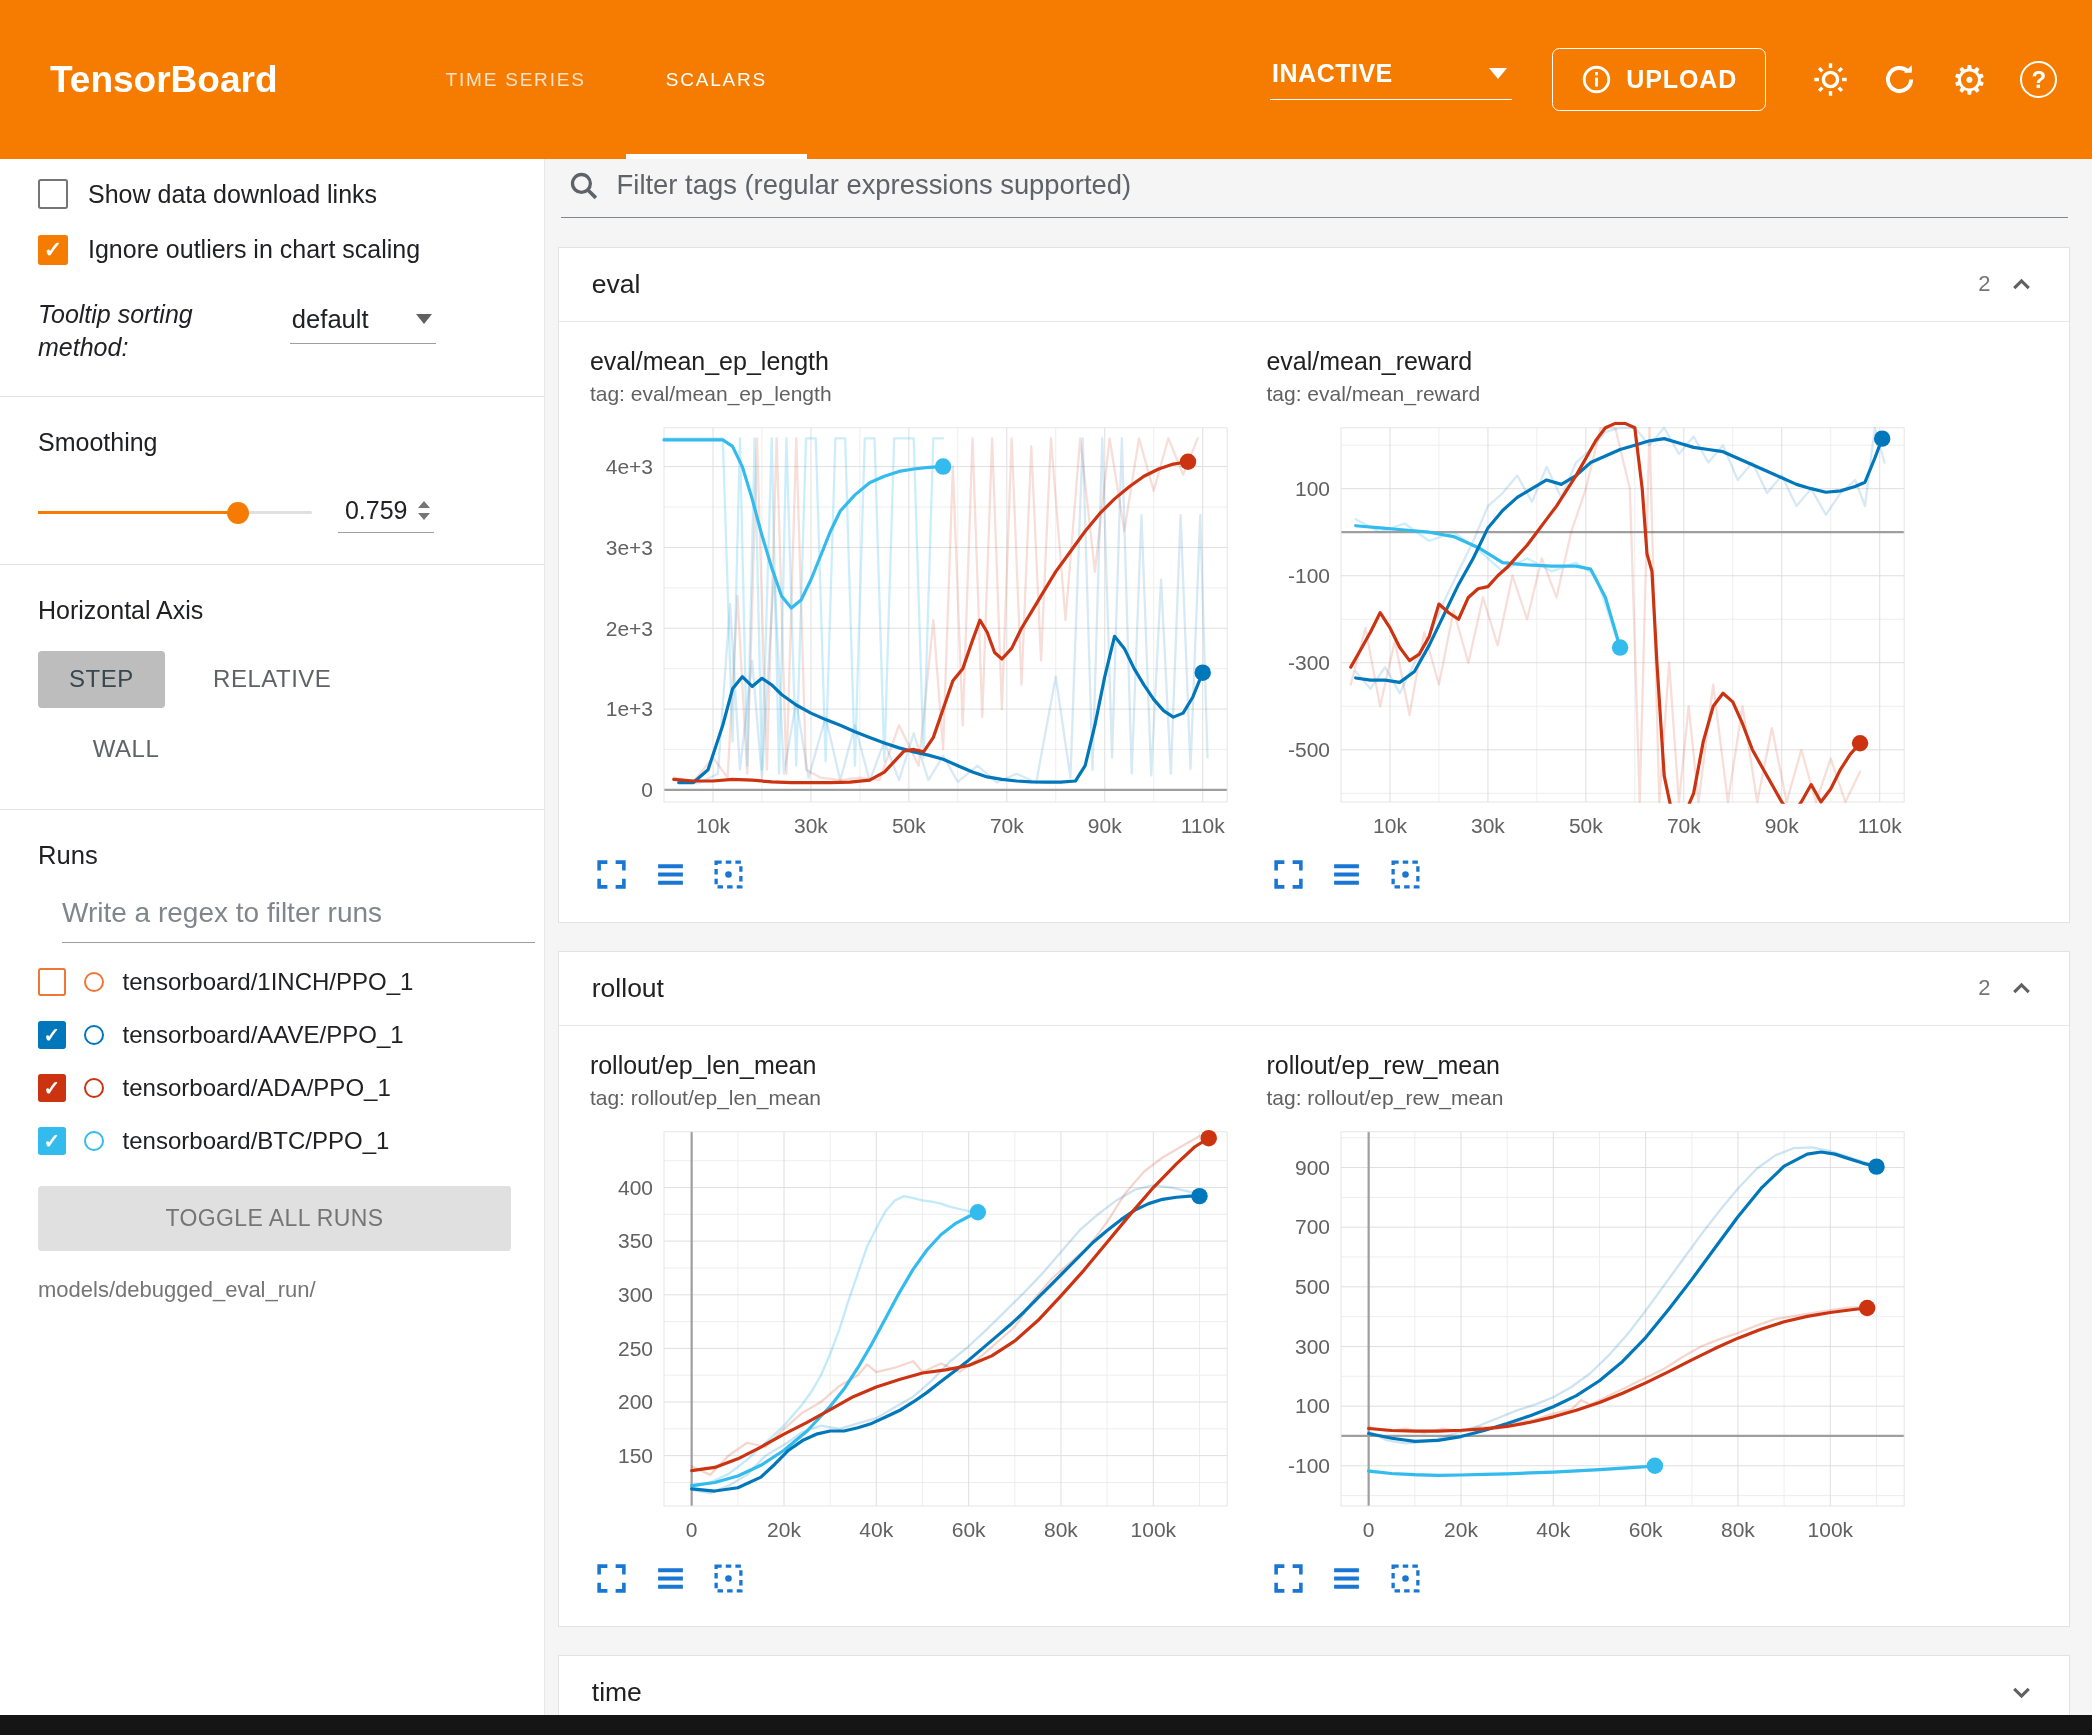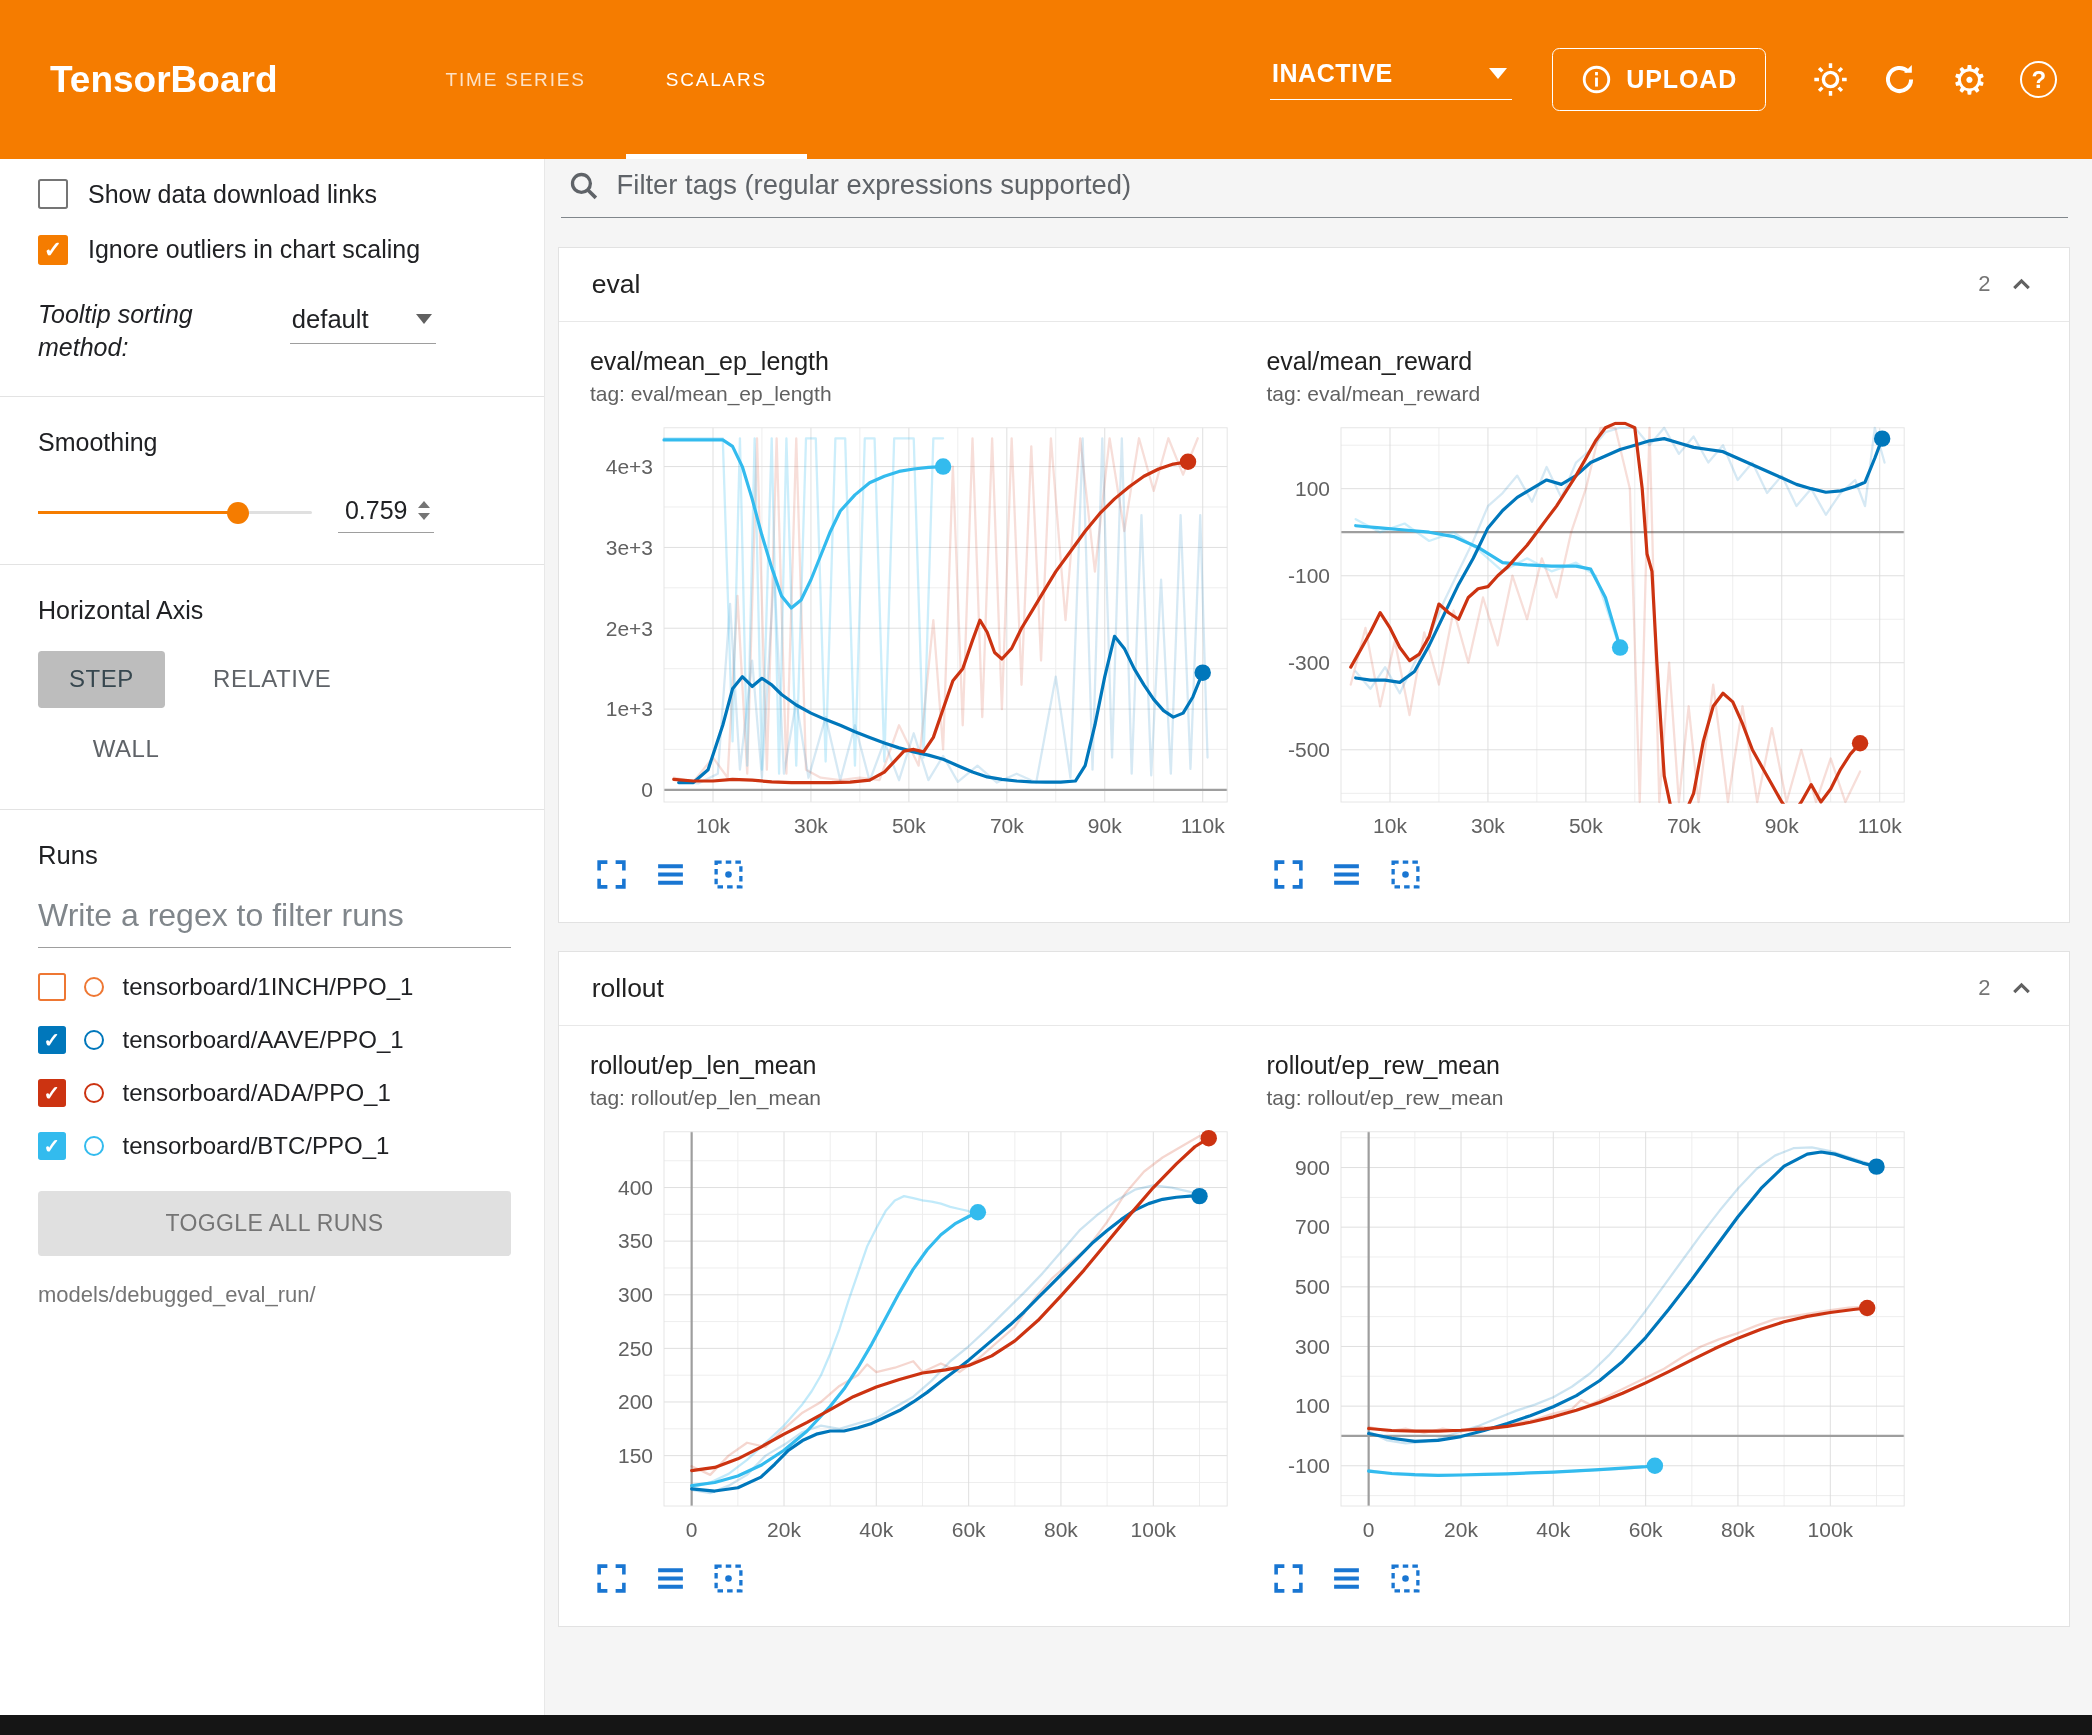--- a/index.html
+++ b/index.html
@@ -59,22 +59,22 @@
   .spin i{display:block;width:0;height:0;border-left:6.4px solid transparent;border-right:6.4px solid transparent;}
   .spin .up{border-bottom:7.3px solid #757575;}
   .spin .down{border-top:7.3px solid #757575;}
   .axis-label{font-size:25px;margin-bottom:25.6px;}
   .axis-btns{display:flex;align-items:center;gap:21px;}
   .btn-step{background:#bdbdbd;color:#37474f;font-size:24px;font-weight:500;padding:14.6px 31px;
       border-radius:3.7px;letter-spacing:0.5px;cursor:pointer;}
   .btn-flat{color:#5f6368;font-size:24px;font-weight:500;padding:14.6px 27.4px;letter-spacing:0.5px;cursor:pointer;}
   .wall-row{margin-top:12.8px;margin-left:27.4px;}
   .runs-label{font-size:25.6px;margin-bottom:20px;}
-  input.regex{width:100%;border:none;border-bottom:0.9px solid #9e9e9e;font-size:32px;
-      padding:7.3px 0 12.8px;background:transparent;outline:none;color:#a21caf;font-family:inherit;}
+  input.regex{width:100%;border:none;border-bottom:0.9px solid #9e9e9e;font-size:28px;
+      padding:7.3px 0 12.8px;background:transparent;outline:none;color:#a21caf;font-family:inherit;margin-left:24px;}
   input.regex::placeholder{color:#80868b;}
   .run-row{display:flex;align-items:center;gap:18.3px;margin-top:25px;font-size:24px;color:#202124;white-space:nowrap;}
   .run-cb{width:28px;height:28px;border:2.3px solid #757575;border-radius:2.7px;flex:none;
       display:flex;align-items:center;justify-content:center;color:#fff;font-size:20px;font-weight:bold;cursor:pointer;}
   .run-cb.checked::after{content:"✓";line-height:1;}
   .run-circle{width:20px;height:20px;border:2.7px solid #757575;border-radius:50%;flex:none;}
   .toggle-btn{margin-top:31px;background:#e0e0e0;color:#757575;font-size:23px;font-weight:500;
       text-align:center;padding:19px 0;border-radius:3.7px;letter-spacing:0.4px;cursor:pointer;}
   .run-path{margin-top:25.6px;font-size:22px;color:#757575;}
 
@@ -534,17 +534,29 @@
                 </svg></span>
             <span><svg viewBox="0 0 24 24" width="33" height="33">
                   <rect x="3" y="3" width="18" height="18" fill="none" stroke="#1976d2" stroke-width="2.4" stroke-dasharray="4 3"></rect>
                   <circle cx="12" cy="12" r="2.4" fill="#1976d2"></circle>
                 </svg></span>
           </div>
         </div>
       </div>
     </div>
 
+    <div class="card">
+      <div class="card-header" style="border-bottom:none;">
+        <span class="card-title">time</span>
+        <span class="card-right">
+          <span style="display:flex;">
+            <svg viewBox="0 0 24 24" width="29" height="29">
+                <path d="M6 9l6 6 6-6" fill="none" stroke="#616161" stroke-width="2.6"></path>
+              </svg>
+          </span>
+        </span>
+      </div>
+    </div>
   </div>
 
   <div class="bottombar"></div>
 </div>
 
 
 </body></html>

